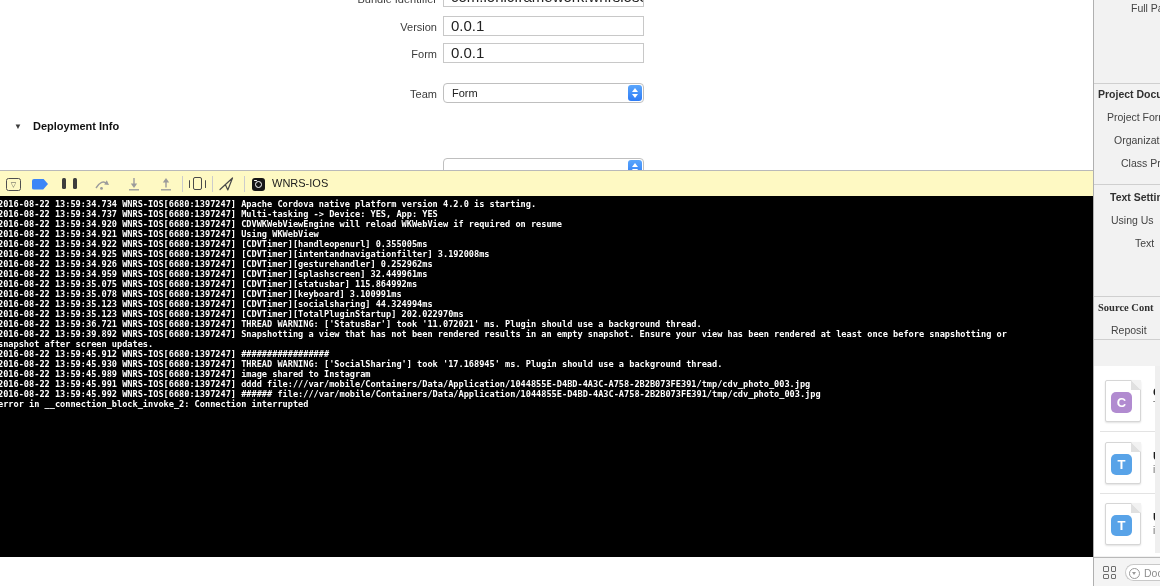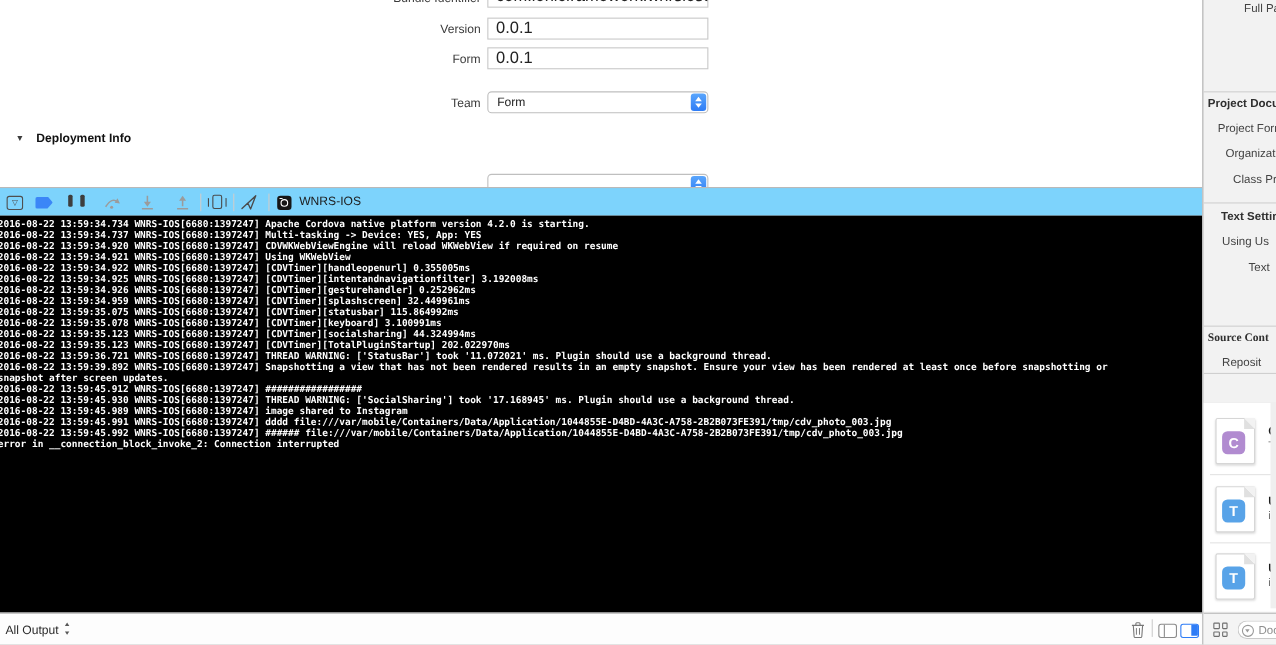--- a/index.html
+++ b/index.html
@@ -19,21 +19,21 @@
     background:linear-gradient(#5aa6fc,#2e7cf6); }
   .stepper .tri-up { position:absolute; left:4px; top:3px; width:0; height:0;
     border-left:3px solid transparent; border-right:3px solid transparent; border-bottom:4px solid #fff; }
   .stepper .tri-down { position:absolute; left:4px; bottom:3px; width:0; height:0;
     border-left:3px solid transparent; border-right:3px solid transparent; border-top:4px solid #fff; }
   #deployment-header { position:absolute; left:14px; top:120px; font-size:11px; font-weight:bold; color:#111; }
   #deployment-header .disclosure { display:inline-block; margin-right:8px; font-size:8px; color:#3c3c3c; vertical-align:1px; }
 
   
   #debug-toolbar { position:absolute; left:0; top:170px; width:1093px; height:26px;
-    background:#7dd3fc; border-top:1px solid #b9b9b9; }
+    background:#fef9c3; border-top:1px solid #b9b9b9; }
   .tb { position:absolute; top:0; height:26px; display:flex; align-items:center; }
   .tb-sep { position:absolute; top:5px; width:1px; height:16px; background:#cccccc; }
   .icon-box { position:relative; width:15px; height:13px; border:1.2px solid #4f4f4f; border-radius:2.5px; }
   .icon-box .glyph { position:absolute; left:0; right:0; top:0.5px; text-align:center; font-size:7px; line-height:11px; color:#4f4f4f; }
   .bp-arrow { width:16px; height:11px; background:#3b86f7;
     clip-path:polygon(0 0,70% 0,100% 50%,70% 100%,0 100%); border-radius:2px; }
   .pause-bar { display:inline-block; width:3.5px; height:11px; background:#3d3d3d; border-radius:1.5px; }
   .appicon { position:relative; width:13px; height:13px; background:#161616; border-radius:3px; }
   .appicon .lens { position:absolute; left:3px; top:3px; width:7px; height:7px; border:1.4px solid #fff; border-radius:50%; }
   .appicon .dot { position:absolute; left:2px; top:2px; width:2.5px; height:1.5px; background:#fff; border-radius:1px; }
@@ -214,44 +214,20 @@
     <div class="crow">2016-08-22 13:59:39.892 WNRS-IOS[6680:1397247] Snapshotting a view that has not been rendered results in an empty snapshot. Ensure your view has been rendered at least once before snapshotting or</div>
     <div class="crow">snapshot after screen updates.</div>
     <div class="crow">2016-08-22 13:59:45.912 WNRS-IOS[6680:1397247] #################</div>
     <div class="crow">2016-08-22 13:59:45.930 WNRS-IOS[6680:1397247] THREAD WARNING: ['SocialSharing'] took '17.168945' ms. Plugin should use a background thread.</div>
     <div class="crow">2016-08-22 13:59:45.989 WNRS-IOS[6680:1397247] image shared to Instagram</div>
     <div class="crow">2016-08-22 13:59:45.991 WNRS-IOS[6680:1397247] dddd file:///var/mobile/Containers/Data/Application/1044855E-D4BD-4A3C-A758-2B2B073FE391/tmp/cdv_photo_003.jpg</div>
     <div class="crow">2016-08-22 13:59:45.992 WNRS-IOS[6680:1397247] ###### file:///var/mobile/Containers/Data/Application/1044855E-D4BD-4A3C-A758-2B2B073FE391/tmp/cdv_photo_003.jpg</div>
     <div class="crow">error in __connection_block_invoke_2: Connection interrupted</div>
   </div>
 
-  <div id="console-bar">
-    <div id="scope-control">
-      <span>All Output</span><span class="mini-stepper"><i class="u"></i><i class="d"></i></span>
-    </div>
-    <div class="tb" style="left:1028px; top:6px; height:18px;">
-      <svg width="13" height="16">
-        <path d="M1 3.6 H12" stroke="#787878" stroke-width="1.1" fill="none"></path>
-        <path d="M4.6 3.3 V2 Q4.6 1.1 5.4 1.1 H7.6 Q8.4 1.1 8.4 2 V3.3" stroke="#787878" stroke-width="1" fill="none"></path>
-        <path d="M2.3 4 L3 13.6 Q3.1 14.6 4 14.6 H9 Q9.9 14.6 10 13.6 L10.7 4" stroke="#787878" stroke-width="1" fill="none"></path>
-        <path d="M5.1 6 V12 M7.9 6 V12" stroke="#787878" stroke-width="0.9" fill="none"></path>
-      </svg>
-    </div>
-    <div class="tb-sep" style="left:1047px; top:563px; position:fixed;"></div>
-    <div class="tb" style="left:1053px; top:7px; height:16px;">
-      <span class="pane1">
-          <span class="line"></span>
-        </span>
-    </div>
-    <div class="tb" style="left:1073px; top:7px; height:16px;">
-      <span class="pane2">
-          <span class="fill"></span>
-        </span>
-    </div>
-  </div>
 
   <div id="sidebar">
 
     <div class="insp-label" style="left:37px; top:2px;">Full Pa</div>
 
     <div class="sb-divider" style="top:83px;"></div>
     <div class="insp-label bold" style="left:4px; top:88px;">Project Docu</div>
     <div class="insp-label" style="left:13px; top:111px;">Project Form</div>
     <div class="insp-label" style="left:20px; top:134px;">Organizat</div>
     <div class="insp-label" style="left:27px; top:157px;">Class Pre</div>

